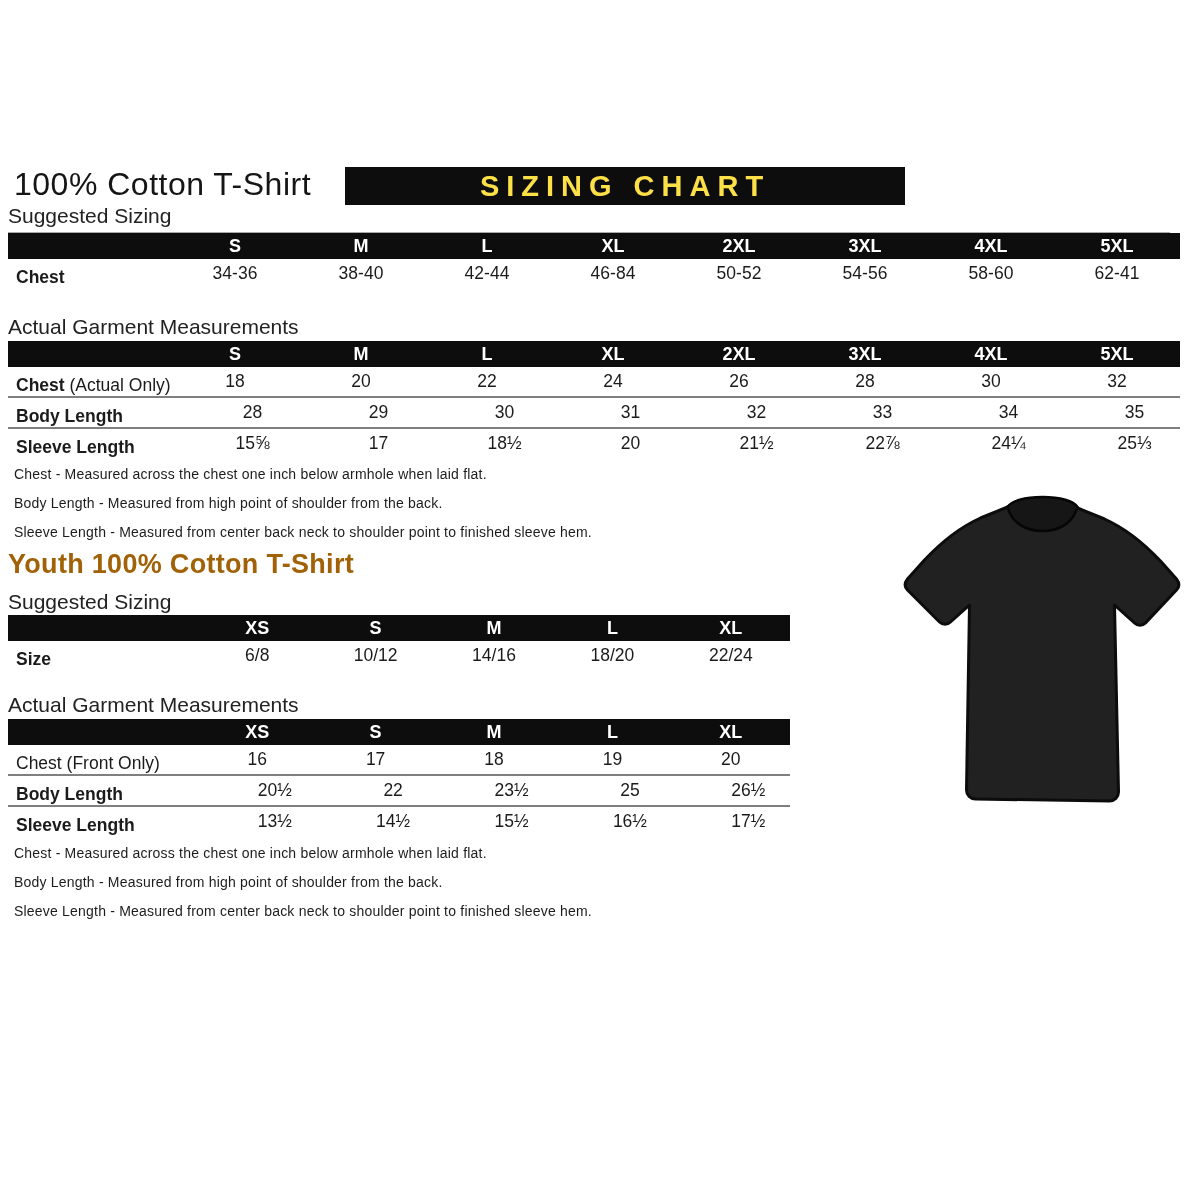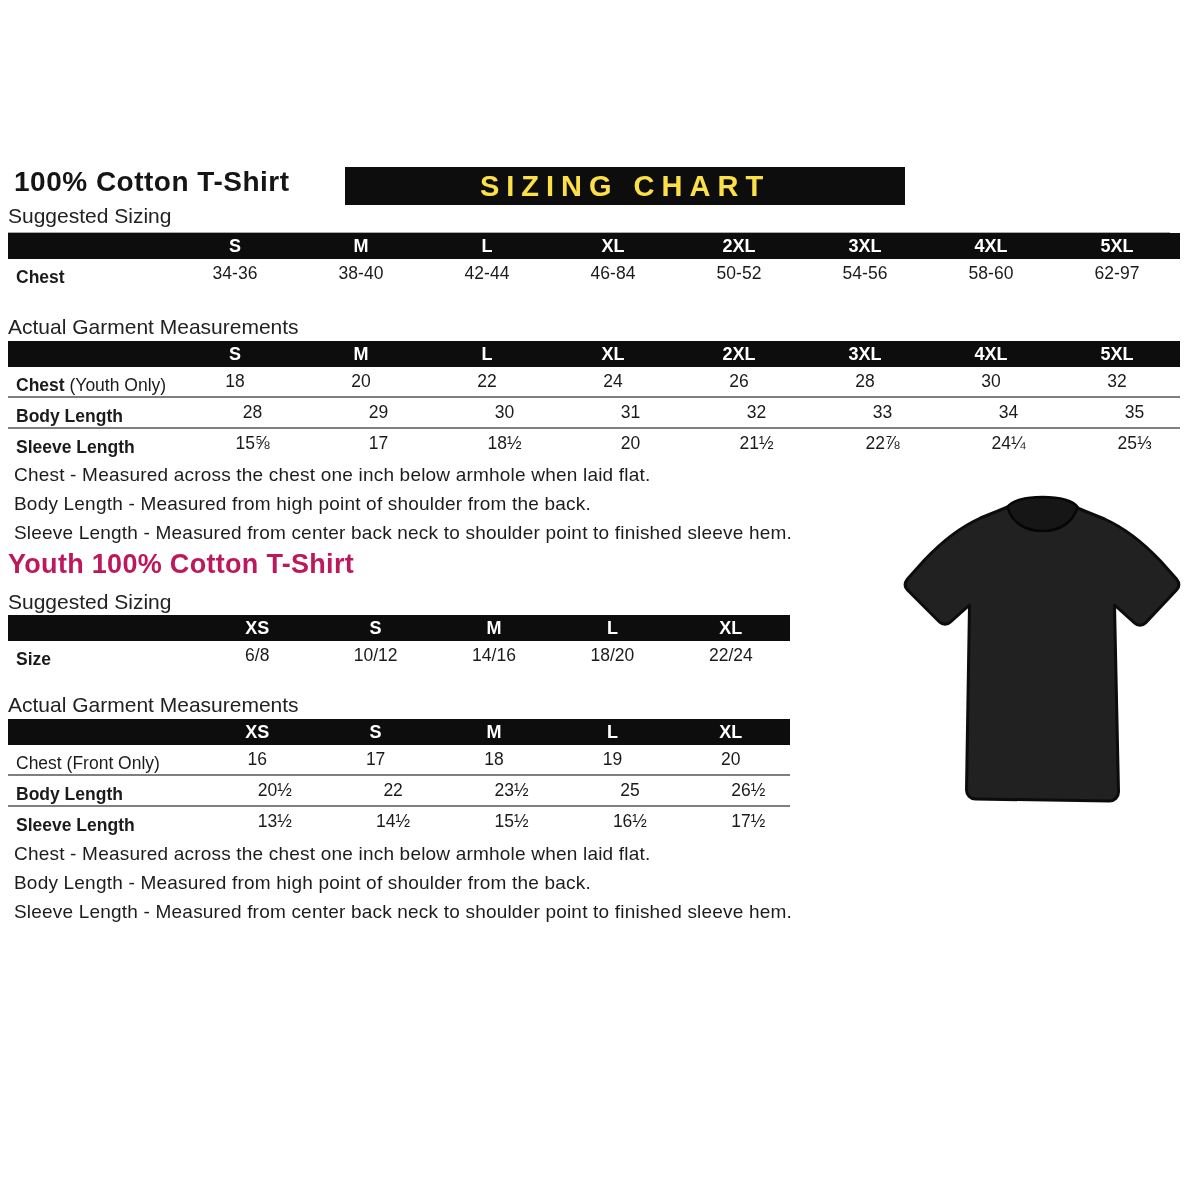--- a/index.html
+++ b/index.html
@@ -1,21 +1,21 @@
 <!DOCTYPE html>
 <html><head>
 <meta charset="utf-8">
 <style>
   html,body{margin:0;padding:0;background:#fff;}
   .page{
     position:relative;width:1200px;height:1200px;background:#ffffff;overflow:hidden;
     font-family:"Liberation Sans","DejaVu Sans",sans-serif;color:#1b1b1b;
   }
   .title{
-    position:absolute;left:14px;top:166px;font-size:28px;font-weight:bold;color:#151515;
+    position:absolute;left:14px;top:166px;font-size:32px;font-weight:normal;color:#151515;
     letter-spacing:0.5px;
   }
   .banner{
     position:absolute;left:345px;top:167px;width:560px;height:38px;background:#0d0d0d;
     display:flex;align-items:center;justify-content:center;
   }
   .banner span{
     color:#fde047;font-size:29px;font-weight:bold;letter-spacing:7px;
   }
   .section-label{
@@ -27,23 +27,23 @@
     display:flex;background:#0d0d0d;color:#fff;height:26px;align-items:center;
     font-weight:bold;font-size:18px;
   }
   .trow{display:flex;height:29px;align-items:center;}
   .trow + .trow{border-top:2px solid #7f7f7f;gap:35px;}
   .lcell{text-align:left;padding-left:8px;margin-top:8px;}
   .adult .lcell{width:156px;}
   .youth .lcell{width:182px;}
   .hcell,.dcell{flex:1;text-align:center;}
   .b{font-weight:bold;}
-  .notes{position:absolute;left:14px;font-size:19px;color:#1c1c1c;line-height:29px;letter-spacing:0.2px;}
+  .notes{position:absolute;left:14px;font-size:14px;color:#1c1c1c;line-height:29px;letter-spacing:0.2px;}
   .youth-title{
-    position:absolute;left:8px;top:549px;font-size:27px;font-weight:bold;color:#be185d;letter-spacing:0.3px;
+    position:absolute;left:8px;top:549px;font-size:27px;font-weight:bold;color:#a16207;letter-spacing:0.3px;
   }
   .tshirt{position:absolute;left:890px;top:482px;width:305px;height:330px;}
 </style>
 </head>
 <body>
 
 <div class="page">
 
   <div class="title">100% Cotton T-Shirt</div>
 
@@ -67,40 +67,40 @@
     </div>
     <div class="trow">
       <div class="lcell b">Chest</div>
       <div class="dcell">34-36</div>
       <div class="dcell">38-40</div>
       <div class="dcell">42-44</div>
       <div class="dcell">46-84</div>
       <div class="dcell">50-52</div>
       <div class="dcell">54-56</div>
       <div class="dcell">58-60</div>
-      <div class="dcell">62-97</div>
+      <div class="dcell">62-41</div>
     </div>
   </div>
 
   <div class="section-label" style="top:315px;width:1162px;">Actual Garment Measurements</div>
 
   <div class="sizing-table adult" style="top:341px;width:1172px;">
     <div class="thead">
       <div class="lcell"></div>
       <div class="hcell">S</div>
       <div class="hcell">M</div>
       <div class="hcell">L</div>
       <div class="hcell">XL</div>
       <div class="hcell">2XL</div>
       <div class="hcell">3XL</div>
       <div class="hcell">4XL</div>
       <div class="hcell">5XL</div>
     </div>
     <div class="trow">
-      <div class="lcell"><span class="b">Chest</span><span> (Youth Only)</span></div>
+      <div class="lcell"><span class="b">Chest</span><span> (Actual Only)</span></div>
       <div class="dcell">18</div>
       <div class="dcell">20</div>
       <div class="dcell">22</div>
       <div class="dcell">24</div>
       <div class="dcell">26</div>
       <div class="dcell">28</div>
       <div class="dcell">30</div>
       <div class="dcell">32</div>
     </div>
     <div class="trow">

